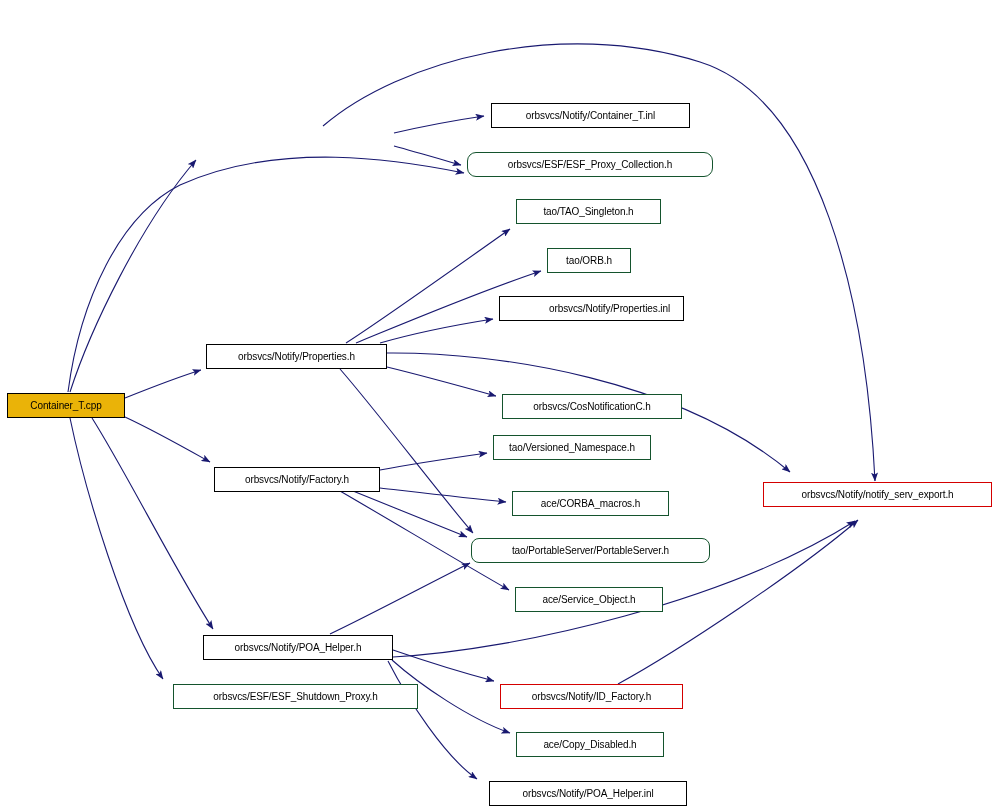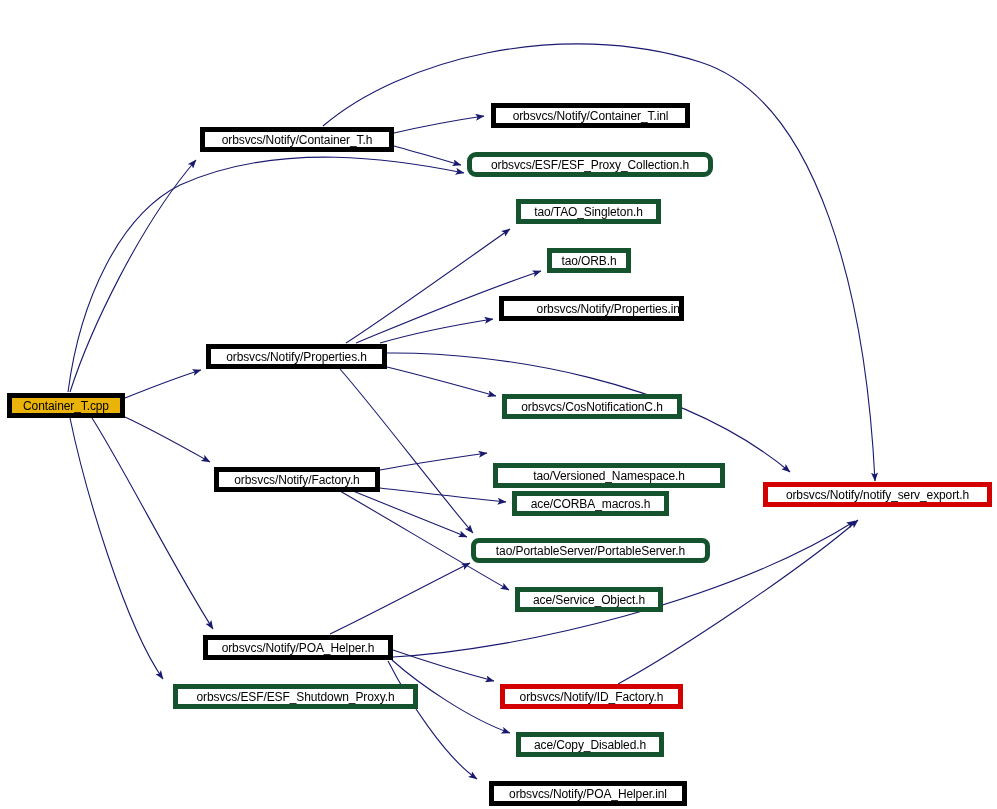--- a/index.html
+++ b/index.html
@@ -25,26 +25,26 @@
     height: 809px;
     pointer-events: none;
   }
   .graph-node {
     position: absolute;
     box-sizing: border-box;
     display: flex;
     align-items: center;
     justify-content: center;
     white-space: nowrap;
-    font-size: 12px;
+    font-size: 10px;
     line-height: 1;
     letter-spacing: -0.1px;
     color: #000000;
     background: #ffffff;
-    border: 5px solid #14532d;
+    border: 1px solid #14532d;
     height: 25px;
     z-index: 2;
   }
   .graph-node.border-black {
     border-color: #000000;
   }
   .graph-node.border-red {
     border-color: #d40000;
   }
   .graph-node.root {
@@ -118,23 +118,20 @@
       <path d="M 393,657 C 520,650 730,600 855,521"></path>
 
       <path d="M 618,684 C 680,650 800,570 858,520"></path>
     </g>
   </svg>
 
   <div class="graph-node root" style="left:7px; top:393px; width:118px;">
     <span class="node-label">Container_T.cpp</span>
   </div>
 
-  <div class="graph-node border-black" style="left:200px; top:127px; width:194px;">
-    <span class="node-label">orbsvcs/Notify/Container_T.h</span>
-  </div>
 
   <div class="graph-node border-black" style="left:491px; top:103px; width:199px;">
     <span class="node-label">orbsvcs/Notify/Container_T.inl</span>
   </div>
 
   <div class="graph-node" style="left:467px; top:152px; width:246px;border-radius:9px;">
     <span class="node-label">orbsvcs/ESF/ESF_Proxy_Collection.h</span>
   </div>
 
   <div class="graph-node" style="left:516px; top:199px; width:145px;">
@@ -150,21 +147,21 @@
   </div>
 
   <div class="graph-node border-black" style="left:206px; top:344px; width:181px;">
     <span class="node-label">orbsvcs/Notify/Properties.h</span>
   </div>
 
   <div class="graph-node" style="left:502px; top:394px; width:180px;">
     <span class="node-label">orbsvcs/CosNotificationC.h</span>
   </div>
 
-  <div class="graph-node" style="left:493px; top:463px; width:232px;">
+  <div class="graph-node" style="left:493px; top:435px; width:158px;">
     <span class="node-label">tao/Versioned_Namespace.h</span>
   </div>
 
   <div class="graph-node border-black" style="left:214px; top:467px; width:166px;">
     <span class="node-label">orbsvcs/Notify/Factory.h</span>
   </div>
 
   <div class="graph-node" style="left:512px; top:491px; width:157px;">
     <span class="node-label">ace/CORBA_macros.h</span>
   </div>

